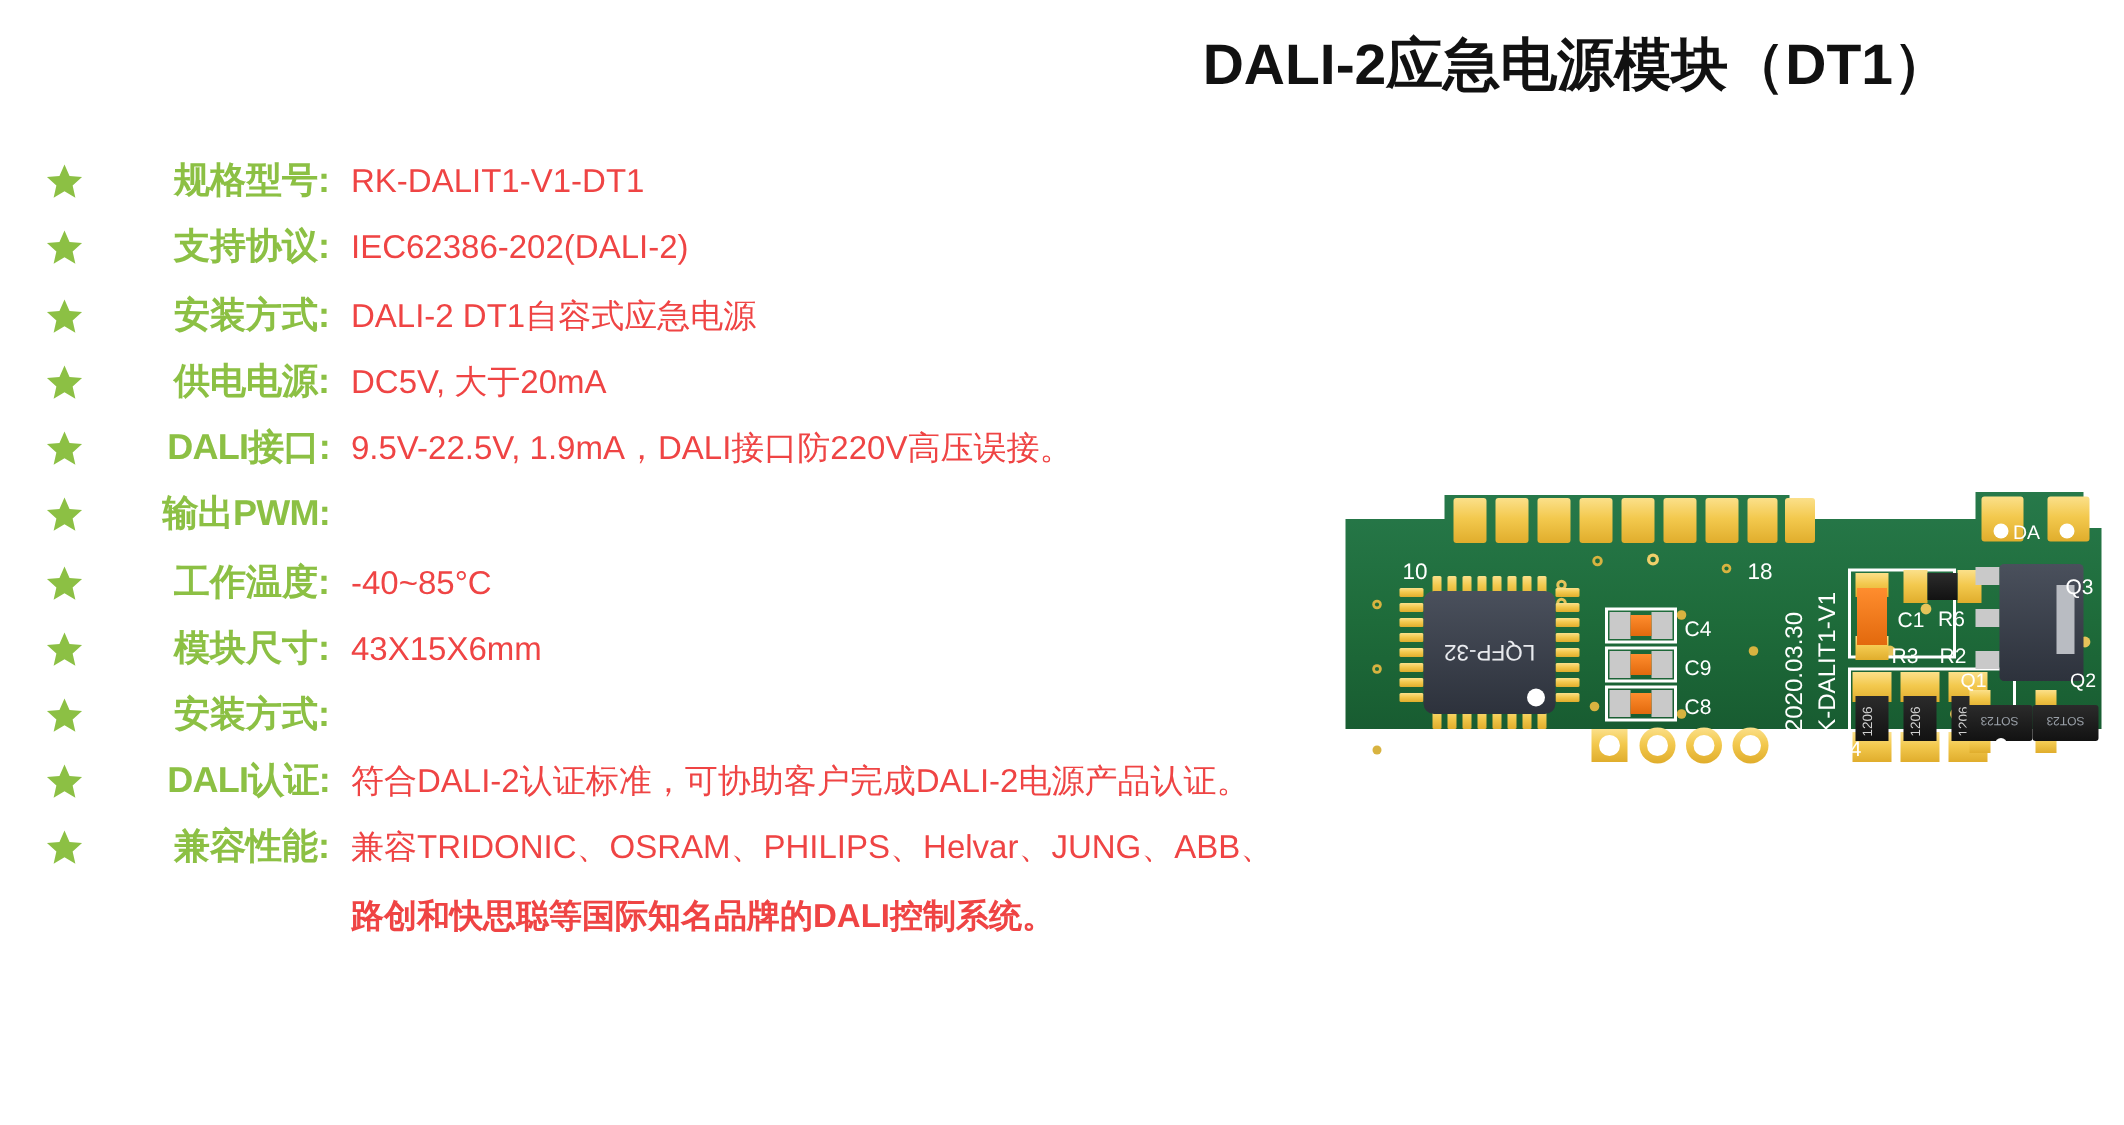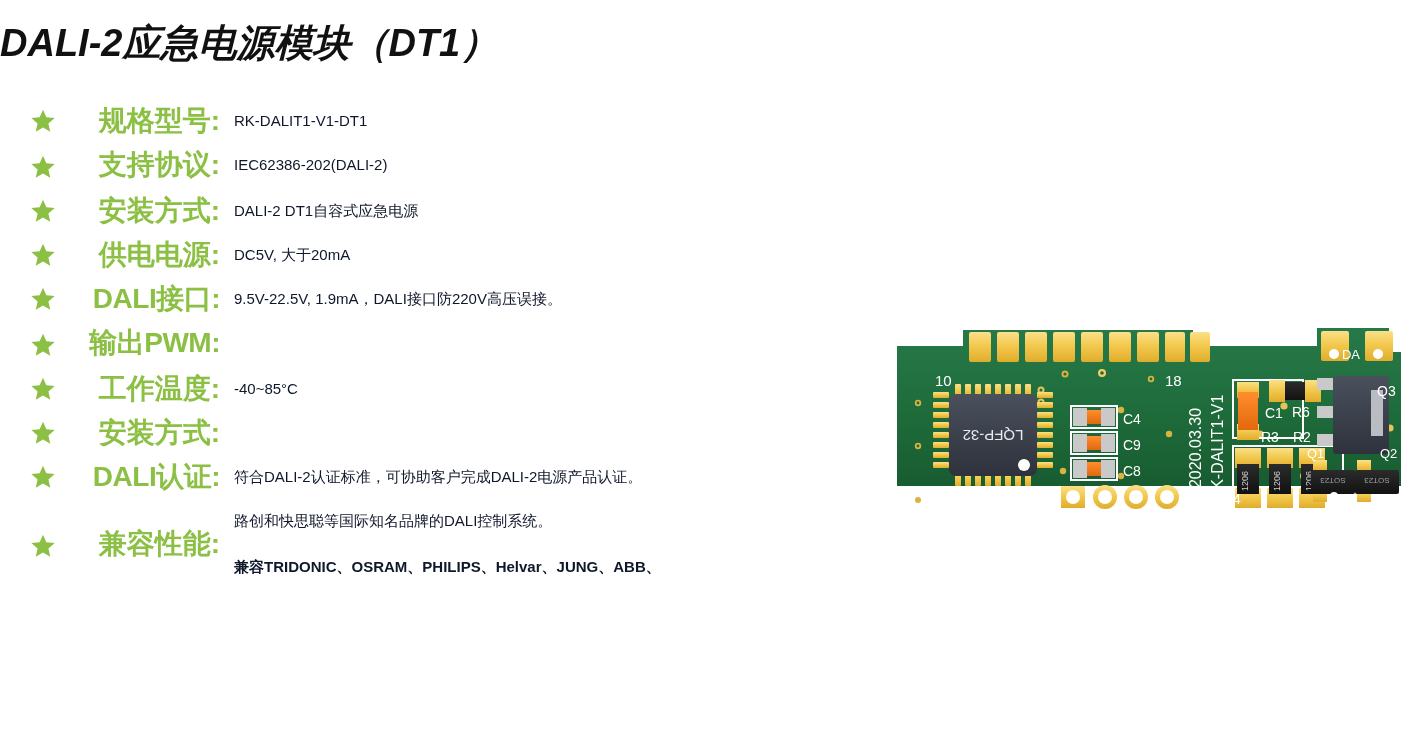--- a/index.html
+++ b/index.html
@@ -8,27 +8,26 @@
     background:#ffffff;
     font-family:"Liberation Sans","DejaVu Sans",sans-serif;
     overflow:hidden;
     position:relative;
   }
 
   
   .title{
     position:absolute;
     top:18px;left:0;width:1300px;
-    text-align:left;
+    text-align:right;
     font-size:38px;
     font-weight:bold;
     color:#111111;
     letter-spacing:0px;
     white-space:nowrap;
-    font-style:italic;
   }
 
   
   .spec-list{
     position:absolute;
     top:104px;left:30px;
     width:980px;
   }
   .spec-row{
     display:flex;
@@ -45,45 +44,45 @@
     width:26px;height:26px;
     color:#8cc044;
     font-size:26px;
     line-height:26px;
   }
   .star svg{display:block;}
   .label-cell{
     flex:0 0 152px;
     width:152px;
     text-align:right;
-    font-size:28px;
+    font-size:24px;
     font-weight:bold;
     color:#8cc044;
     line-height:34px;
     white-space:nowrap;
     padding-right:0px;
   }
   .label-wide{
     letter-spacing:-0.5px;
   }
   .value-cell{
     flex:1 1 auto;
     padding-left:14px;
-    font-size:15px;
-    color:#0f172a;
+    font-size:22px;
+    color:#ef4444;
     line-height:34px;
   }
   .value-line{
     display:block;
     white-space:nowrap;
   }
   .value-line + .value-line{ margin-top:12px;font-weight:bold; }
 
   
-  .spec-row.two-line{ margin-bottom:12px;align-items:center; }
+  .spec-row.two-line{ margin-bottom:12px; }
 
   
   .pcb-wrap{
     position:absolute;
     left:893px;top:318px;
     width:515px;height:200px;text-align:center;
   }
   .pcb-svg{display:block;}
 </style>
 </head>
@@ -181,20 +180,33 @@
             <polygon fill="#8cc044" points="12,1.5 15.1,8.6 22.8,9.3 17,14.4 18.7,22 12,18 5.3,22 7,14.4 1.2,9.3 8.9,8.6"></polygon>
           </svg>
       </span>
     </div>
     <div class="label-cell">工作温度:</div>
     <div class="value-cell">
       <span class="value-line">-40~85°C</span>
     </div>
   </div>
 
+  <div class="spec-row">
+    <div class="star-cell">
+      <span class="star">
+        <svg width="26" height="26" viewBox="0 0 24 24">
+            <polygon fill="#8cc044" points="12,1.5 15.1,8.6 22.8,9.3 17,14.4 18.7,22 12,18 5.3,22 7,14.4 1.2,9.3 8.9,8.6"></polygon>
+          </svg>
+      </span>
+    </div>
+    <div class="label-cell">模块尺寸:</div>
+    <div class="value-cell">
+      <span class="value-line">43X15X6mm</span>
+    </div>
+  </div>
 
   <div class="spec-row">
     <div class="star-cell">
       <span class="star">
         <svg width="26" height="26" viewBox="0 0 24 24">
             <polygon fill="#8cc044" points="12,1.5 15.1,8.6 22.8,9.3 17,14.4 18.7,22 12,18 5.3,22 7,14.4 1.2,9.3 8.9,8.6"></polygon>
           </svg>
       </span>
     </div>
     <div class="label-cell">安装方式:</div>
@@ -217,22 +229,22 @@
   <div class="spec-row two-line">
     <div class="star-cell">
       <span class="star">
         <svg width="26" height="26" viewBox="0 0 24 24">
             <polygon fill="#8cc044" points="12,1.5 15.1,8.6 22.8,9.3 17,14.4 18.7,22 12,18 5.3,22 7,14.4 1.2,9.3 8.9,8.6"></polygon>
           </svg>
       </span>
     </div>
     <div class="label-cell">兼容性能:</div>
     <div class="value-cell">
+      <span class="value-line">兼容TRIDONIC、OSRAM、PHILIPS、Helvar、JUNG、ABB、</span>
       <span class="value-line">路创和快思聪等国际知名品牌的DALI控制系统。</span>
-      <span class="value-line">兼容TRIDONIC、OSRAM、PHILIPS、Helvar、JUNG、ABB、</span>
     </div>
   </div>
 
 </div>
 
 <div class="pcb-wrap">
 <svg class="pcb-svg" width="515" height="200" viewBox="0 0 515 200">
   <defs>
     <linearGradient id="gGreen" x1="0" y1="0" x2="0" y2="1">
       <stop offset="0%" stop-color="#27794a"></stop>

